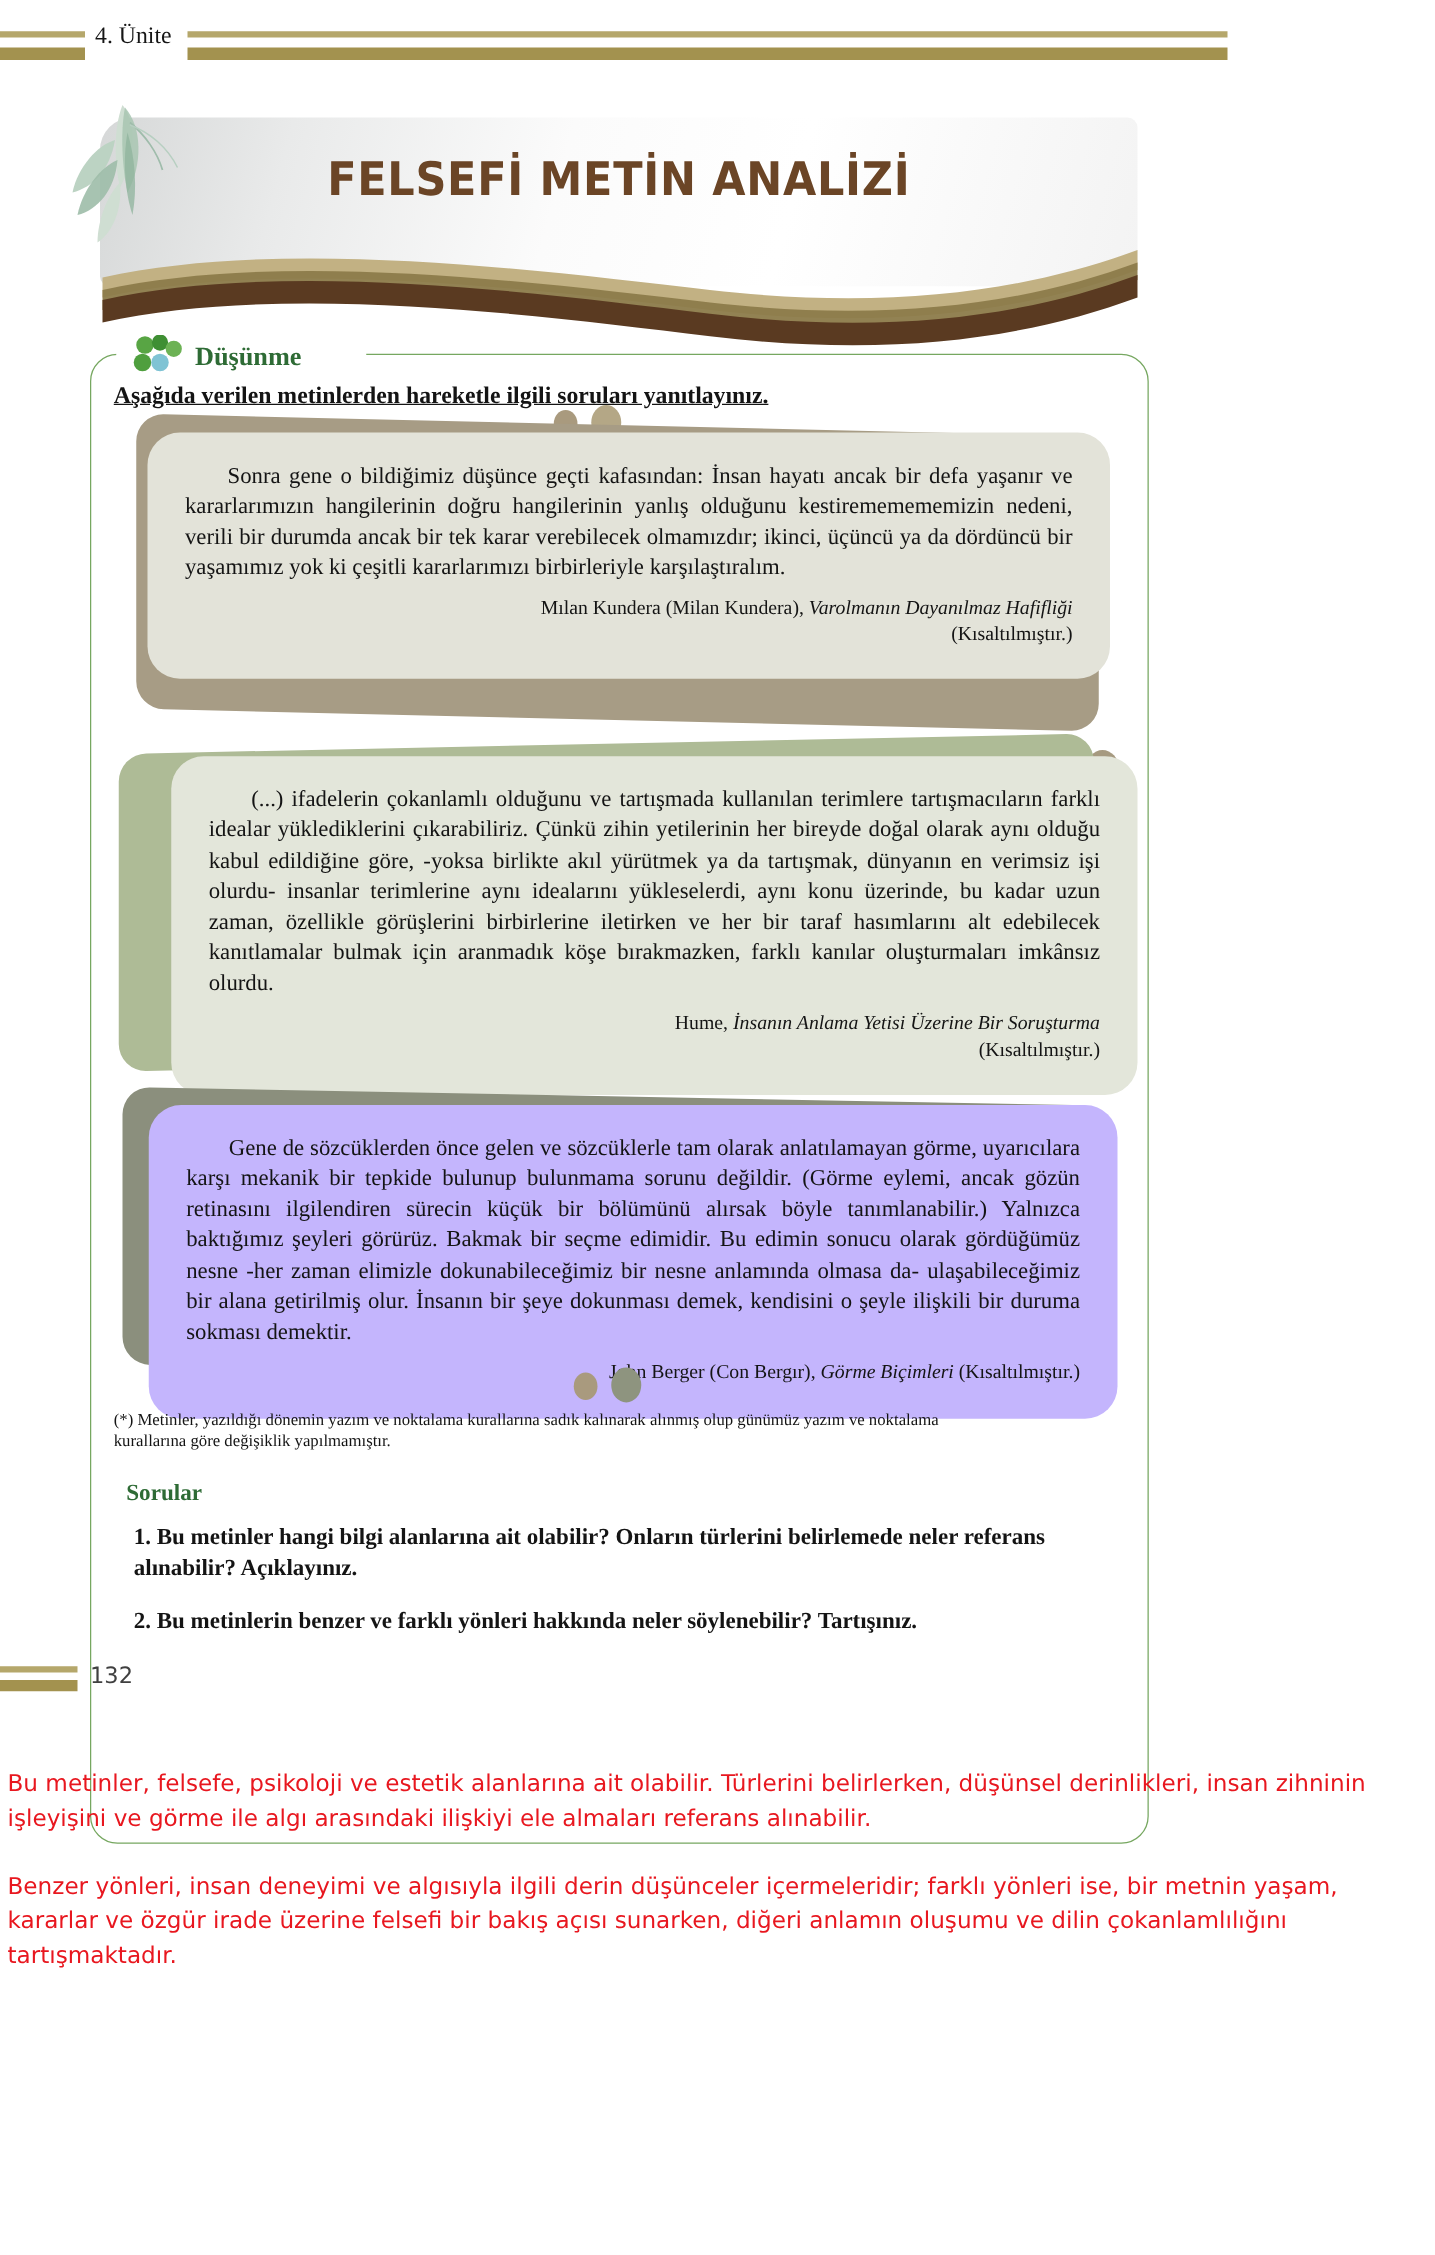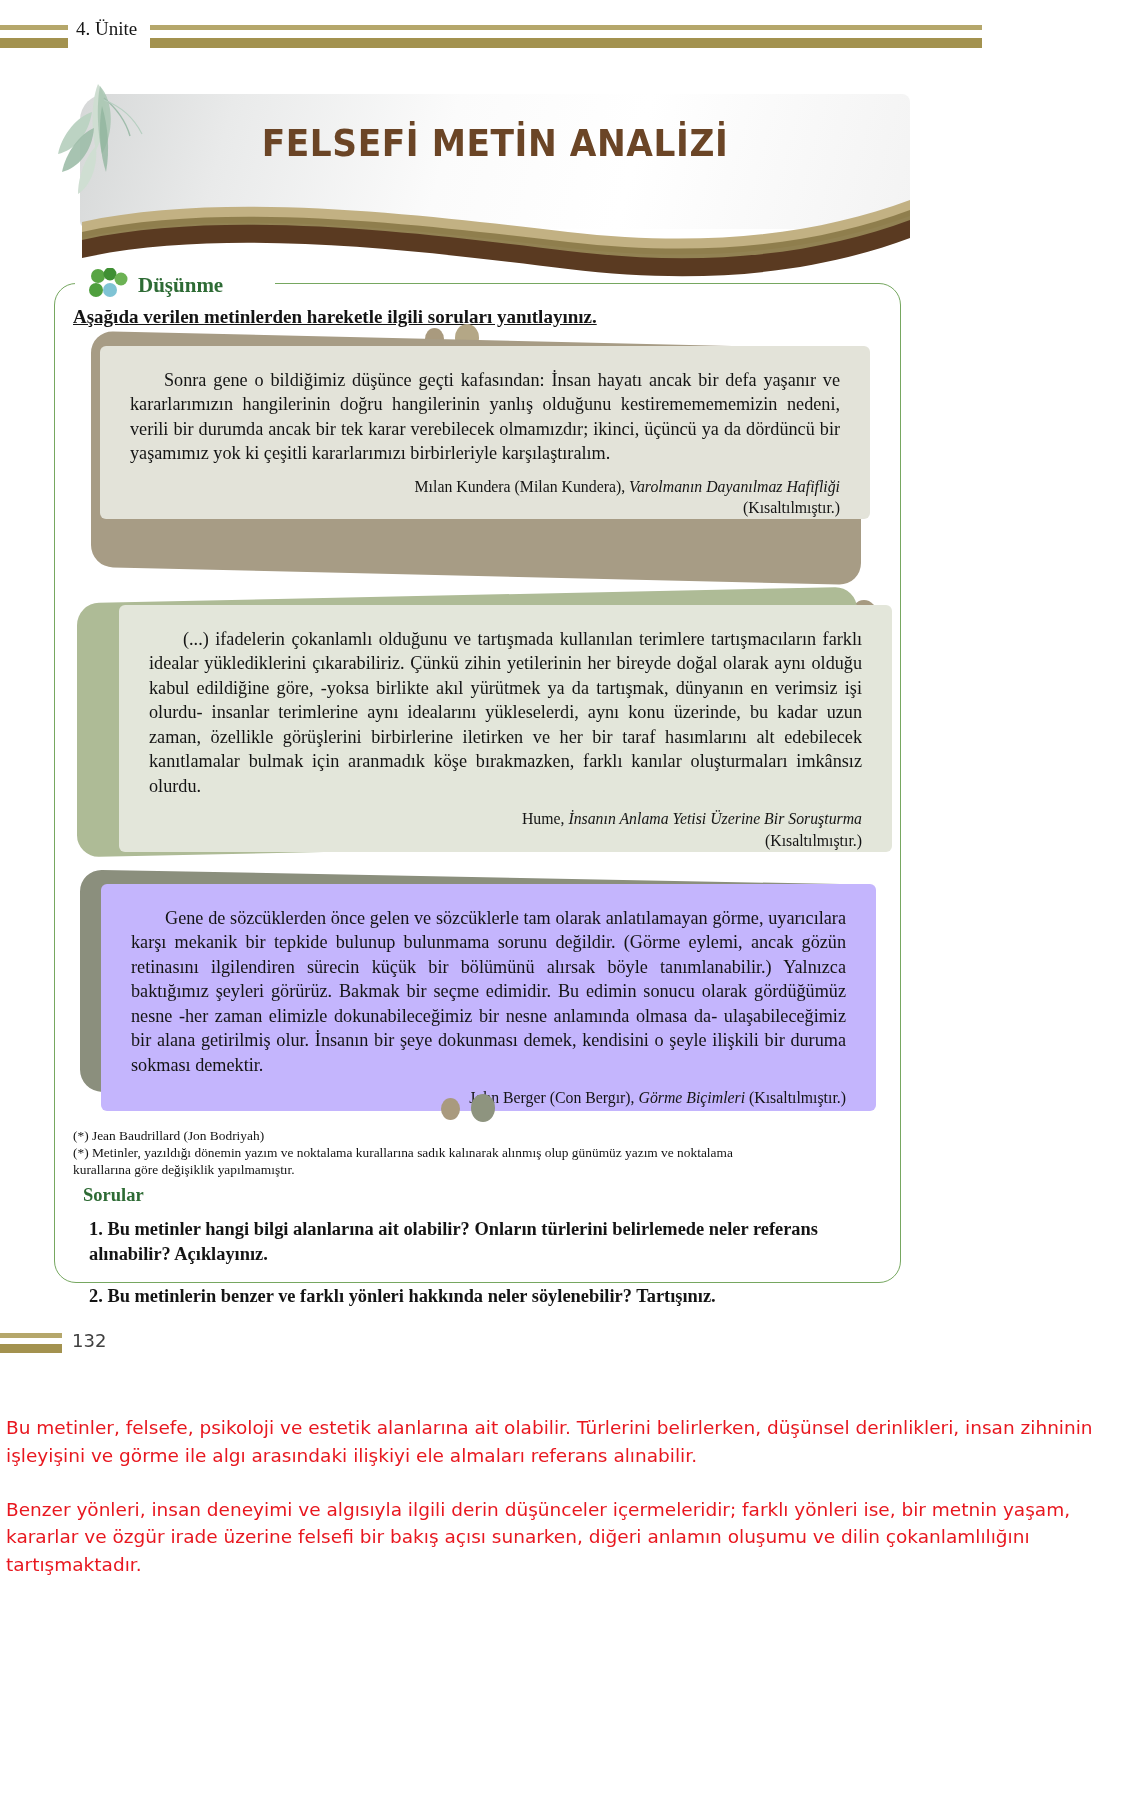--- a/index.html
+++ b/index.html
@@ -86,23 +86,23 @@
   .banner-svg {
     position: absolute;
     left: 0; top: 0;
     width: 862px; height: 175px;
     overflow: visible;
   }
 
   
   .panel {
     position: absolute;
-    left: 54px; top: 283px;
+    left: 72px; top: 283px;
     width: 847px;
-    height: 1000px;
+    height: 1192px;
     border: 1.6px solid #76a760;
     border-radius: 22px;
     background: transparent;
   }
   .panel-notch {
     position: absolute;
     left: 20px; top: -12px;
     width: 200px; height: 24px;
     background: #ffffff;
   }
@@ -131,22 +131,22 @@
     font-weight: bold;
     font-size: 19px;
     color: #141414;
     white-space: nowrap;
     text-decoration: underline;
   }
 
   
   .qbox {
     position: absolute;
-    border-radius: 6px;
-    padding: 22px 30px 2px 30px;
+    border-radius: 26px;
+    padding: 22px 30px 26px 30px;
   }
   .qbox p.body {
     margin: 0;
     font-size: 18.2px;
     line-height: 1.345;
     text-align: justify;
     text-indent: 34px;
     color: #141414;
     hyphens: manual;
   }
@@ -359,21 +359,20 @@
     <p class="body">Gene de sözcüklerden önce gelen ve sözcüklerle tam olarak anlatılamayan görme, uyarıcılara karşı mekanik bir tepkide bulunup bulunmama sorunu değildir. (Görme eylemi, ancak gözün retinasını ilgilendiren sürecin küçük bir bölümünü alırsak böyle tanımlanabilir.) Yalnızca baktığımız şeyleri görürüz. Bakmak bir seçme edimidir. Bu edimin sonucu olarak gördüğümüz nesne -her zaman elimizle dokunabileceğimiz bir nesne anlamında olmasa da- ulaşabileceğimiz bir alana getirilmiş olur. İnsanın bir şeye dokunması demek, kendisini o şeyle ilişkili bir duruma sokması demektir.</p>
     <p class="attrib">
       <span>John Berger (Con Bergır), </span><span class="ital">Görme Biçimleri</span><span> (Kısaltılmıştır.)</span>
     </p>
   </div>
 
   <div class="dot" style="left:386px; top:814px; width:19px; height:22px; background:#a99a7e;"></div>
   <div class="dot" style="left:416px; top:810px; width:24px; height:28px; background:#8e947f;"></div>
 
   <div class="footnotes">
-    <div>(*) Jean Baudrillard (Jon Bodriyah)</div>
     <div>(*) Metinler, yazıldığı dönemin yazım ve noktalama kurallarına sadık kalınarak alınmış olup günümüz yazım ve noktalama</div>
     <div>kurallarına göre değişiklik yapılmamıştır.</div>
   </div>
 
   <div class="sorular-title">Sorular</div>
   <div class="question q1">1. Bu metinler hangi bilgi alanlarına ait olabilir? Onların türlerini belirlemede neler referans alınabilir? Açıklayınız.</div>
   <div class="question q2">2. Bu metinlerin benzer ve farklı yönleri hakkında neler söylenebilir? Tartışınız.</div>
 </div>
 
 <div class="footer">

